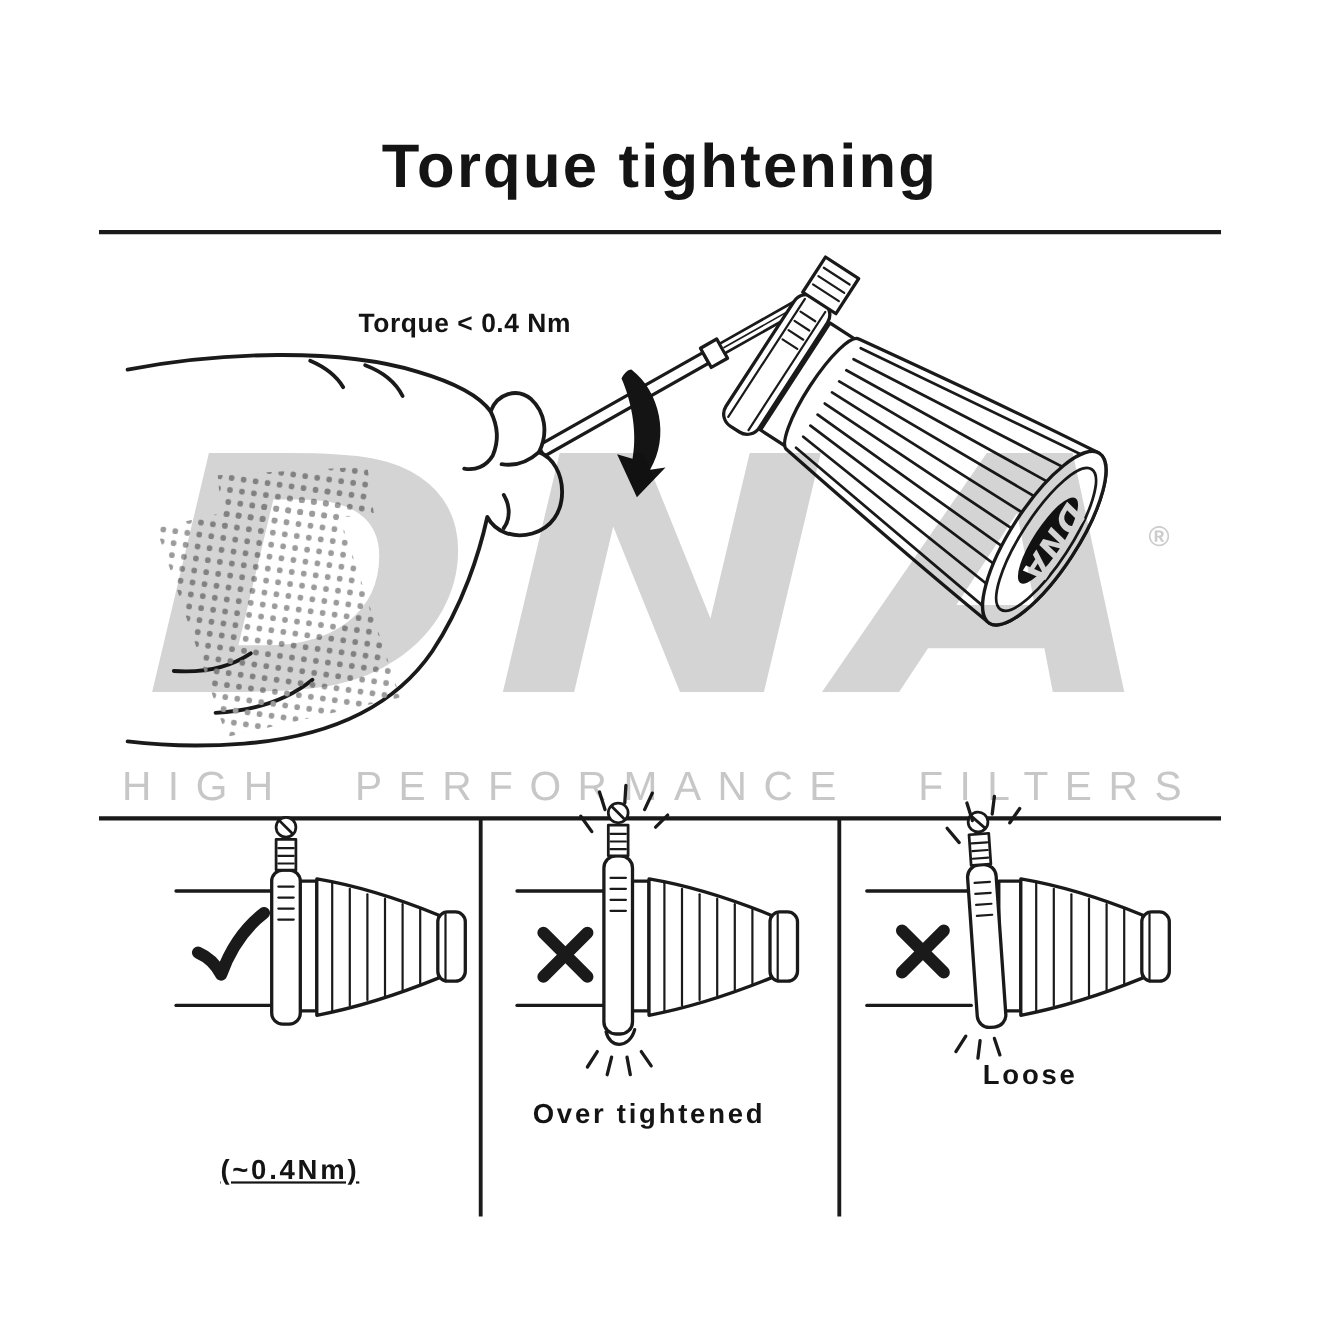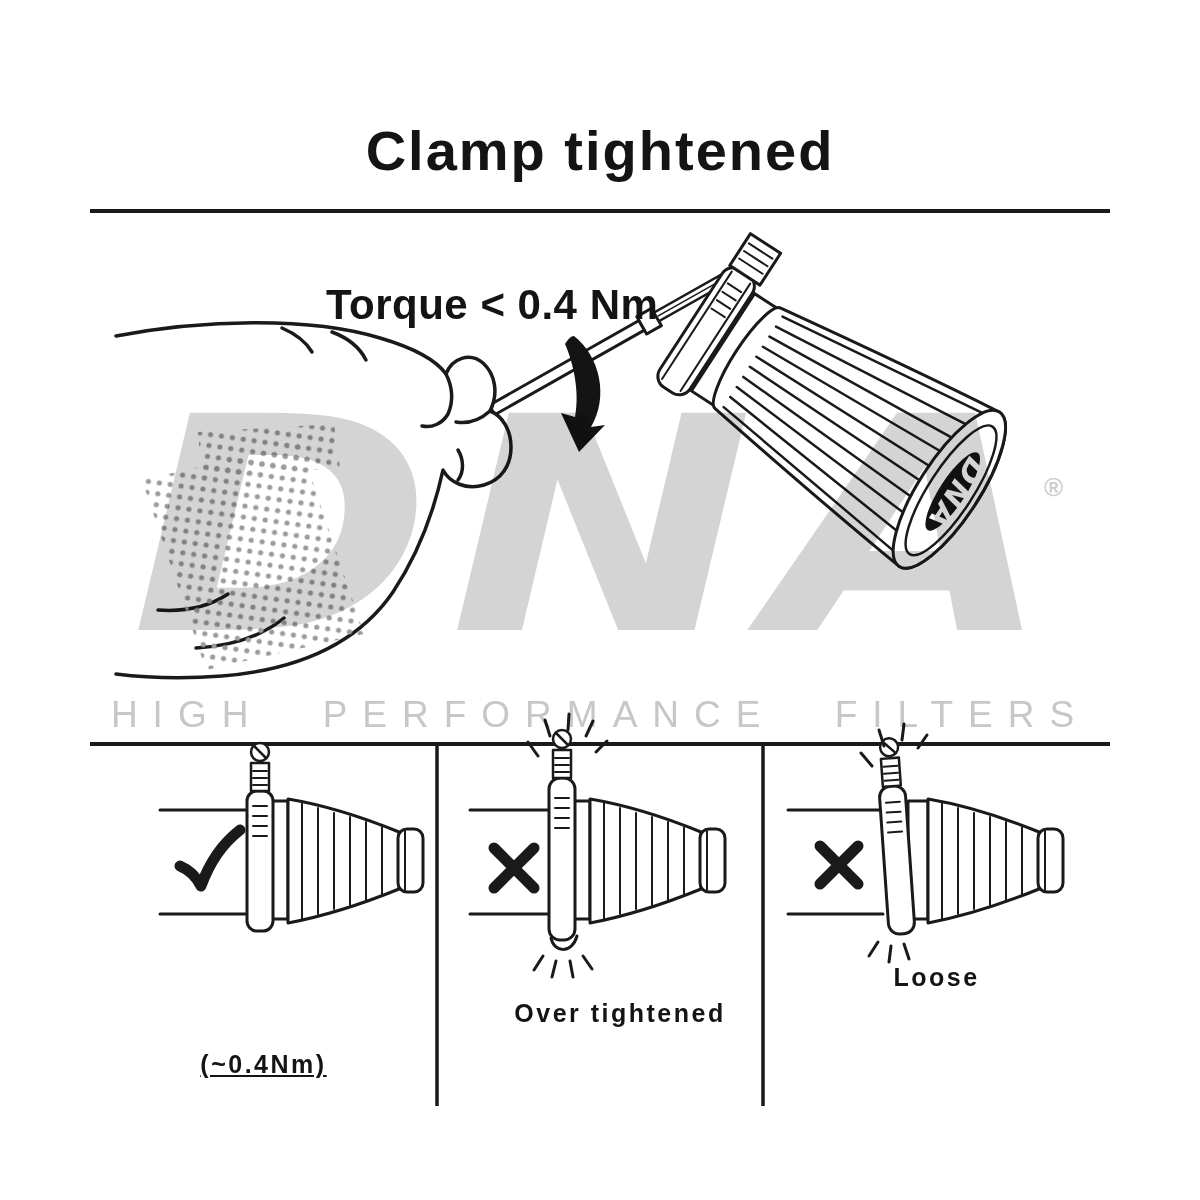--- a/index.html
+++ b/index.html
@@ -6,21 +6,21 @@
   #stage{
     position:relative;width:1200px;height:1200px;overflow:hidden;
     background:#ffffff;font-family:"Liberation Sans","DejaVu Sans",sans-serif;color:#161616;
   }
   .abs{position:absolute;}
   .page-title{
     left:0;right:0;top:118px;text-align:center;
     font-size:56px;font-weight:bold;letter-spacing:2px;color:#141414;
   }
   .torque-label{
-    left:326px;top:281px;font-size:42px;font-weight:bold;color:#141414;letter-spacing:0.5px;
+    left:326px;top:281px;font-size:24px;font-weight:bold;color:#141414;letter-spacing:0.5px;
   }
   .watermark-logo{
     left:0;right:0;top:378px;text-align:center;line-height:1;
     font-family:"DejaVu Sans",sans-serif;font-style:italic;font-weight:bold;
     font-size:298px;letter-spacing:14px;color:#d4d4d4;
     transform:scaleX(1.22);mix-blend-mode:multiply;pointer-events:none;
   }
   .watermark-reg{
     left:1044px;top:472px;font-size:26px;font-weight:bold;color:#cccccc;
     mix-blend-mode:multiply;pointer-events:none;
@@ -29,21 +29,21 @@
     left:0;right:0;top:694px;text-align:center;
     font-size:37px;font-weight:normal;letter-spacing:15px;word-spacing:34px;
     color:#c7c7c7;mix-blend-mode:multiply;pointer-events:none;white-space:nowrap;
   }
   .caption{
     font-size:25px;font-weight:bold;letter-spacing:2.5px;color:#141414;
     text-align:center;white-space:nowrap;
   }
   .cap-p1{left:90px;width:347px;top:980px;}
   .cap-p1b{left:90px;width:347px;top:1050px;text-decoration:underline;}
-  .cap-p2{left:437px;width:306px;top:999px;padding-left:30px;}
+  .cap-p2{left:437px;width:306px;top:999px;}
   .cap-p3{left:763px;width:347px;top:963px;}
   svg.lineart{position:absolute;left:0;top:0;width:1200px;height:1200px;}
 </style>
 </head>
 <body>
 
 <div id="stage">
 
   <svg class="lineart" viewBox="0 0 1200 1200" stroke="#1a1a1a" fill="none" stroke-linecap="round" stroke-linejoin="round">
     <defs>
@@ -277,21 +277,21 @@
           <line x1="904" y1="944" x2="909" y2="959"></line>
         </g>
       </g>
     </g>
   </svg>
 
   <div class="abs watermark-logo">DNA</div>
   <div class="abs watermark-reg">®</div>
   <div class="abs watermark-tagline">HIGH PERFORMANCE FILTERS</div>
 
-  <div class="abs page-title">Clamp tightened</div>
+  <div class="abs page-title">Torque tightening</div>
 
   <div class="abs torque-label">Torque &lt; 0.4 Nm</div>
 
   <div class="abs caption cap-p1b">(~0.4Nm)</div>
   <div class="abs caption cap-p2">Over tightened</div>
   <div class="abs caption cap-p3">Loose</div>
 
 </div>
 
 </body></html>

